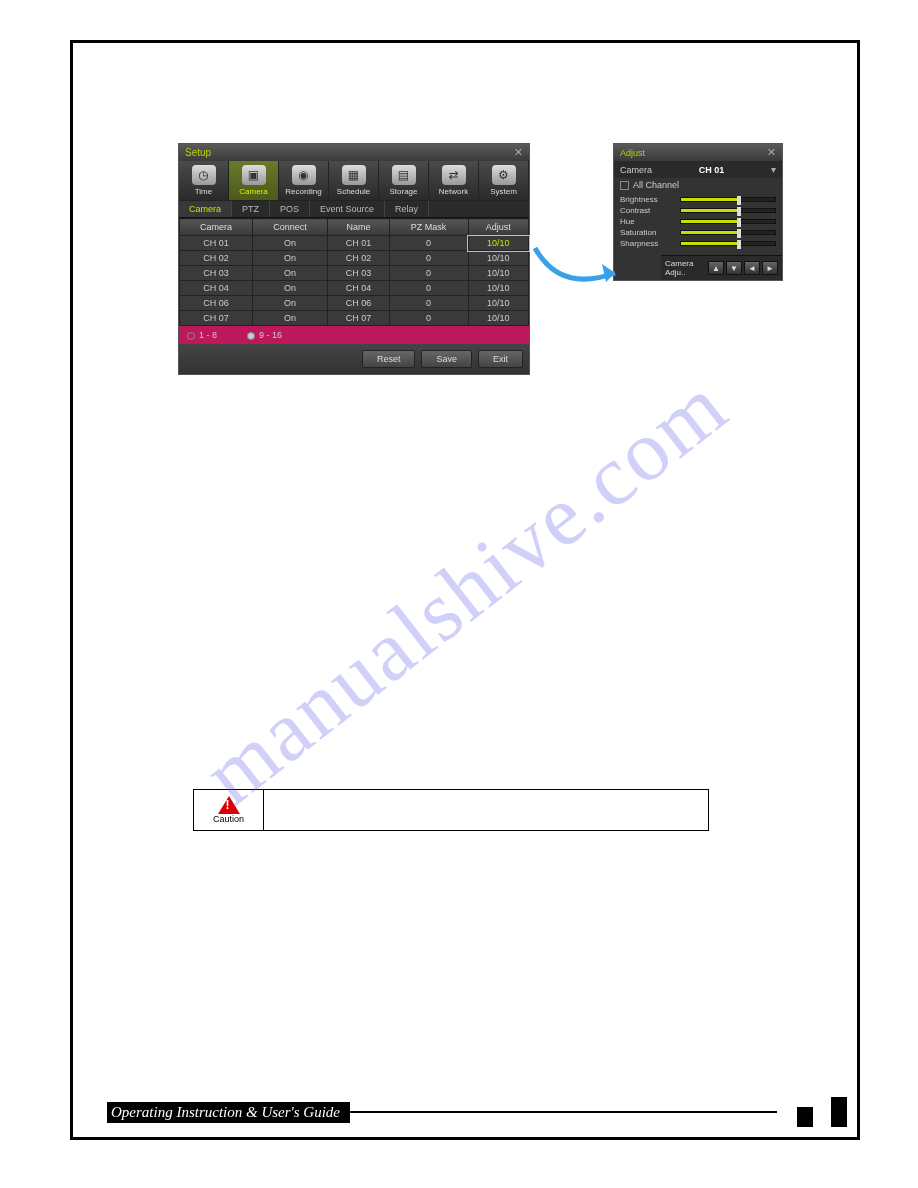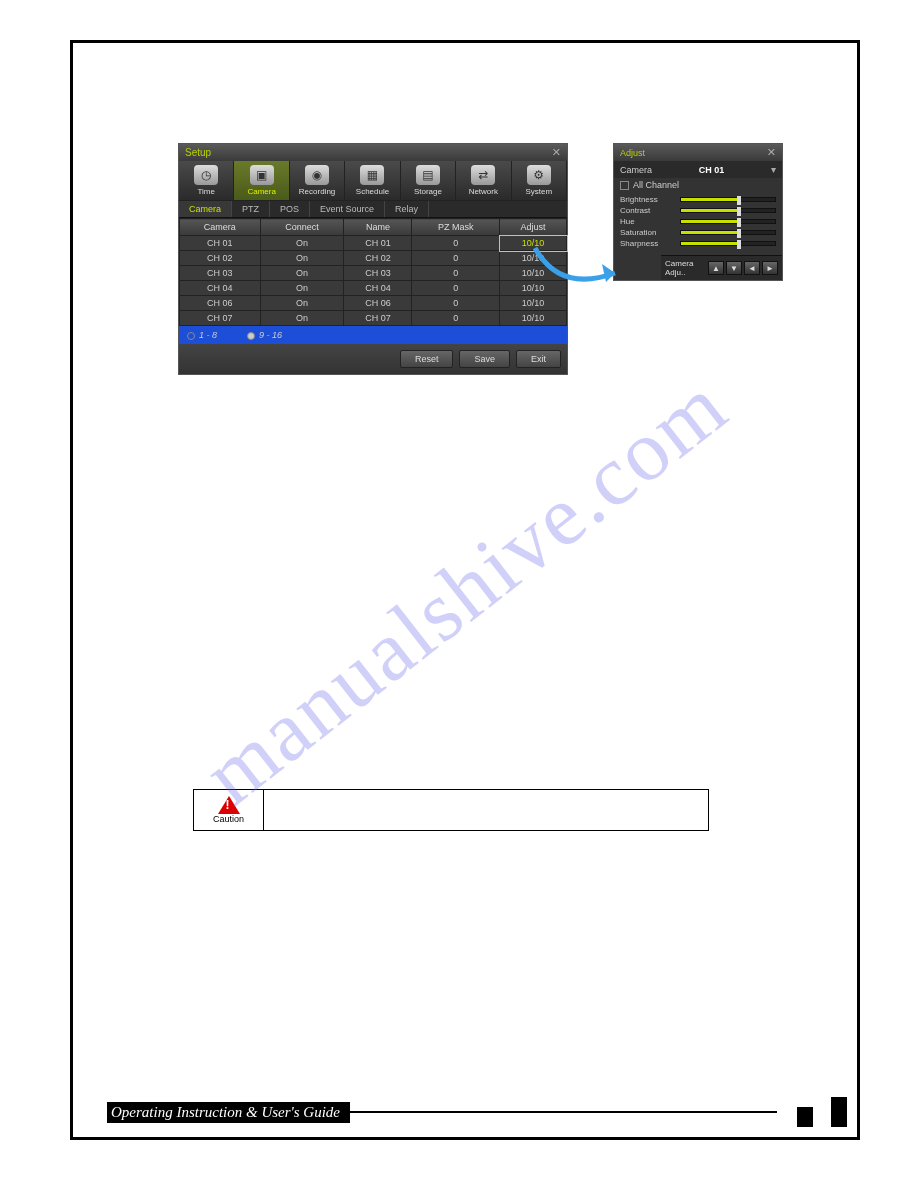--- a/index.html
+++ b/index.html
@@ -32,21 +32,21 @@
     pointer-events: none;
     z-index: 5;
     letter-spacing: 2px;
   }
 
   
   .setup-window {
     position: absolute;
     left: 105px;
     top: 100px;
-    width: 390px;
+    width: 352px;
     background: #333;
     border: 1px solid #555;
     font-size: 10px;
     color: #ccc;
   }
   .setup-title {
     background: linear-gradient(#5a5a5a, #3a3a3a);
     padding: 2px 6px;
     font-size: 10px;
     color: #b8d000;
@@ -117,22 +117,21 @@
   table.camera-table td.highlight {
     color: #c8e000;
     outline: 1px solid #c8e000;
   }
   .radios {
     padding: 4px 8px;
     font-size: 9px;
     color: #ccc;
     display:flex;
     gap: 30px;
-    background:#1d4ed8;
-    font-style:italic;
+    background:#be185d;
   }
   .radio-dot {
     display:inline-block; width:8px; height:8px; border-radius:50%;
     border:1px solid #888; margin-right:4px; vertical-align:middle;
   }
   .radio-dot.filled { background:#ccc; }
   .setup-footer {
     display:flex; justify-content:flex-end; gap:6px;
     padding: 6px;
     background: linear-gradient(#444,#333);

